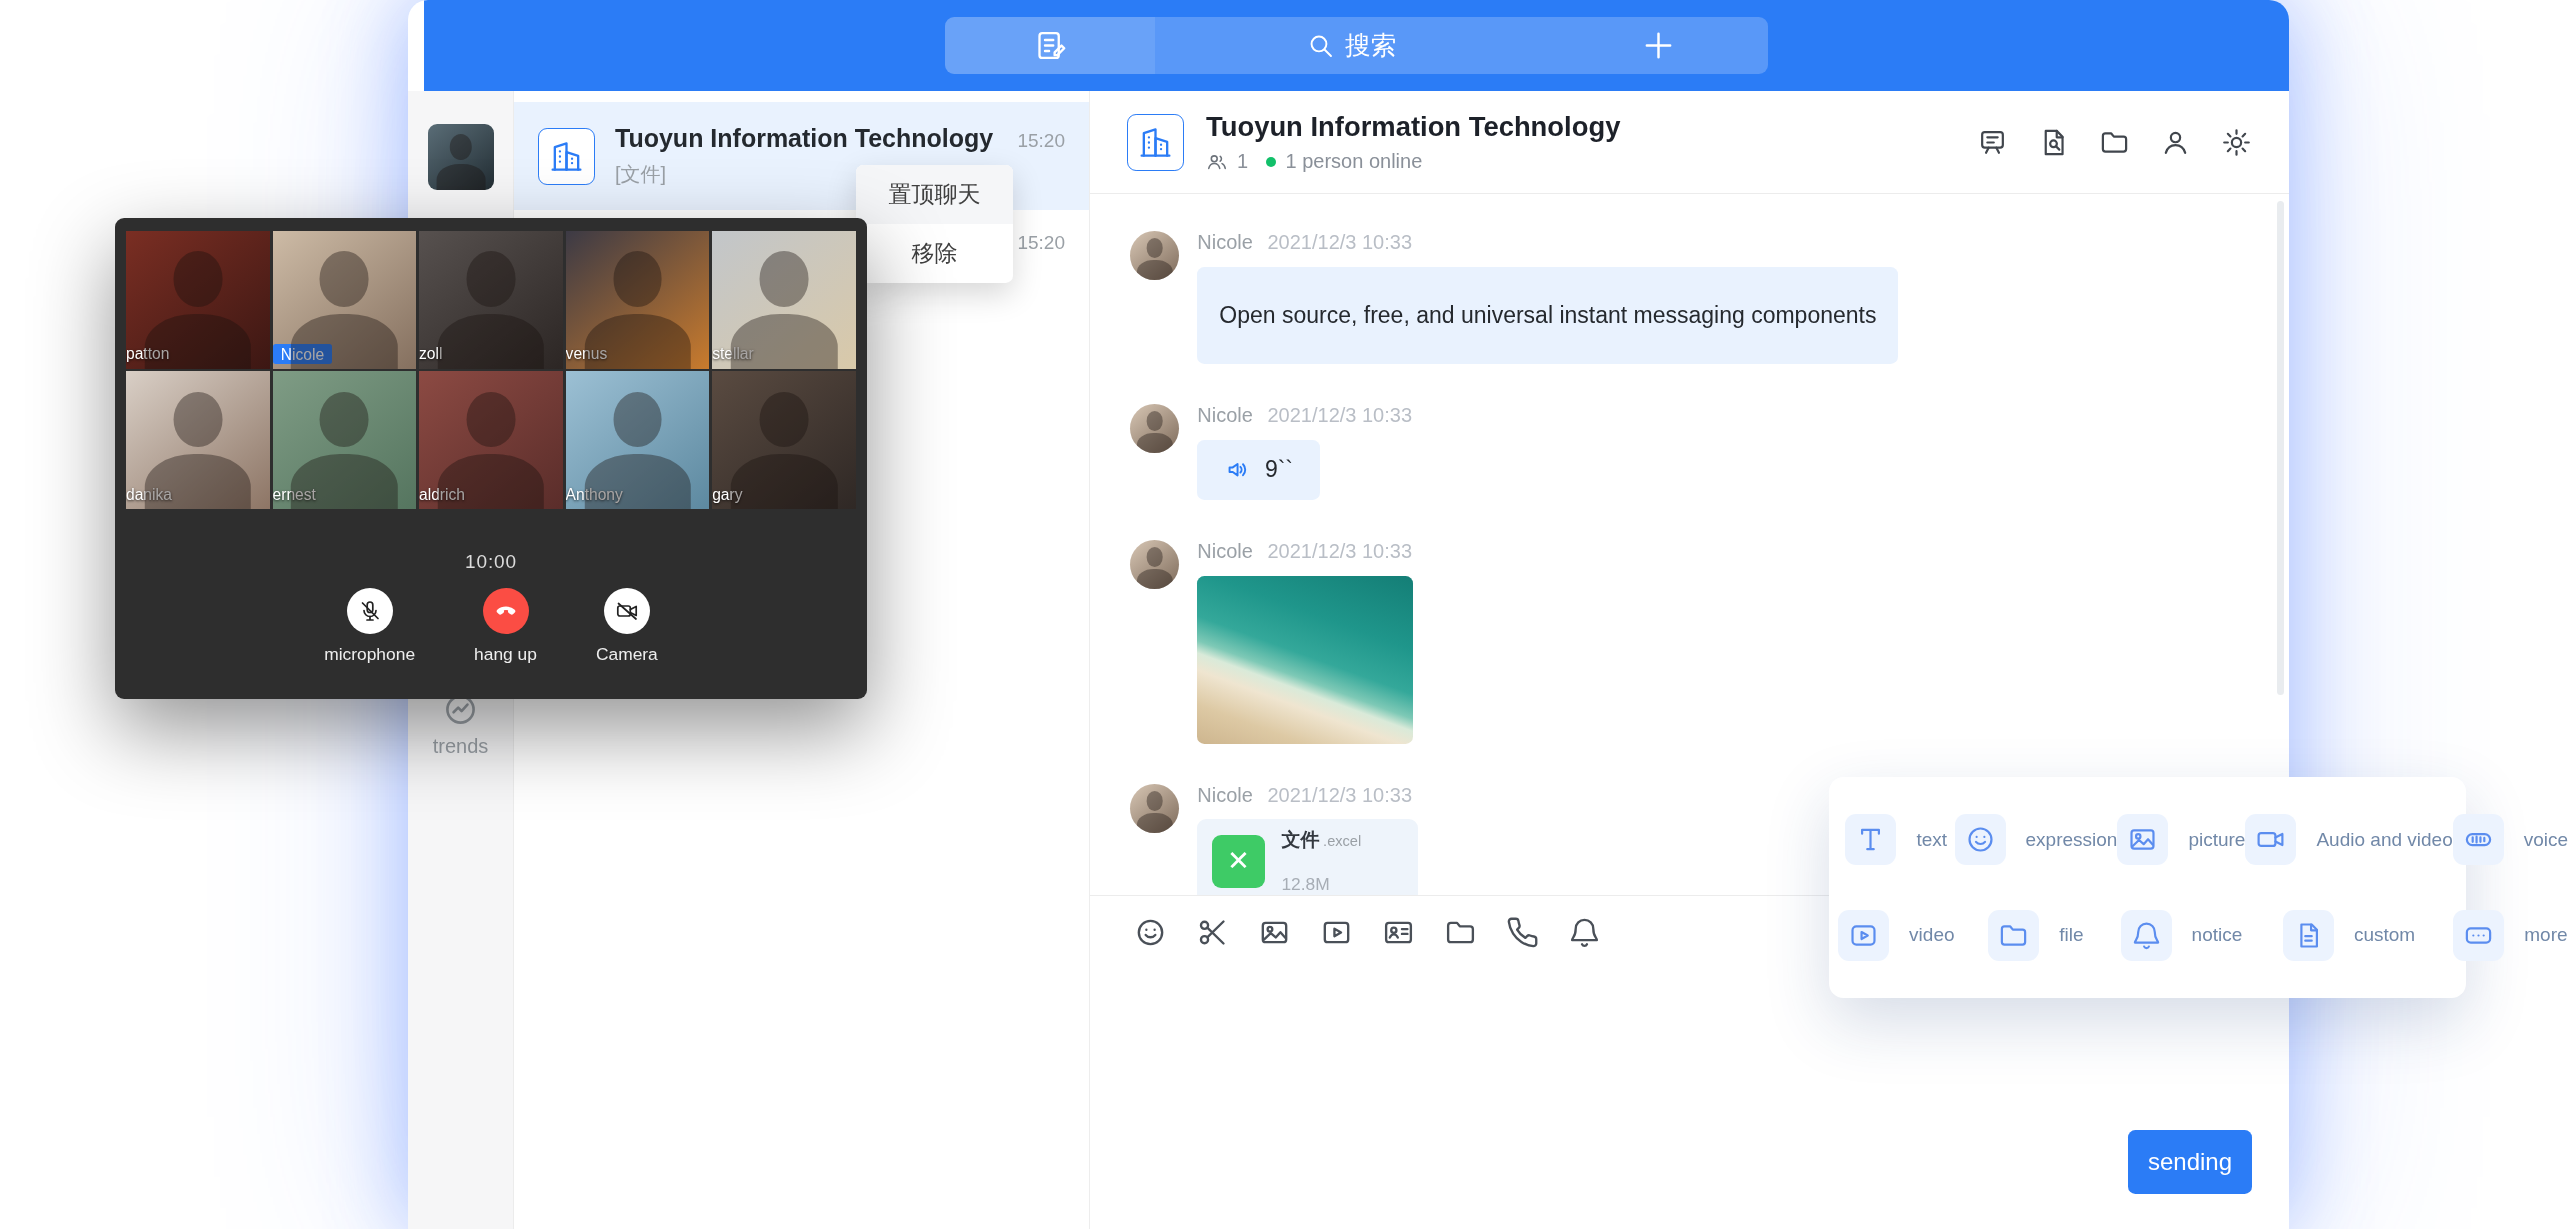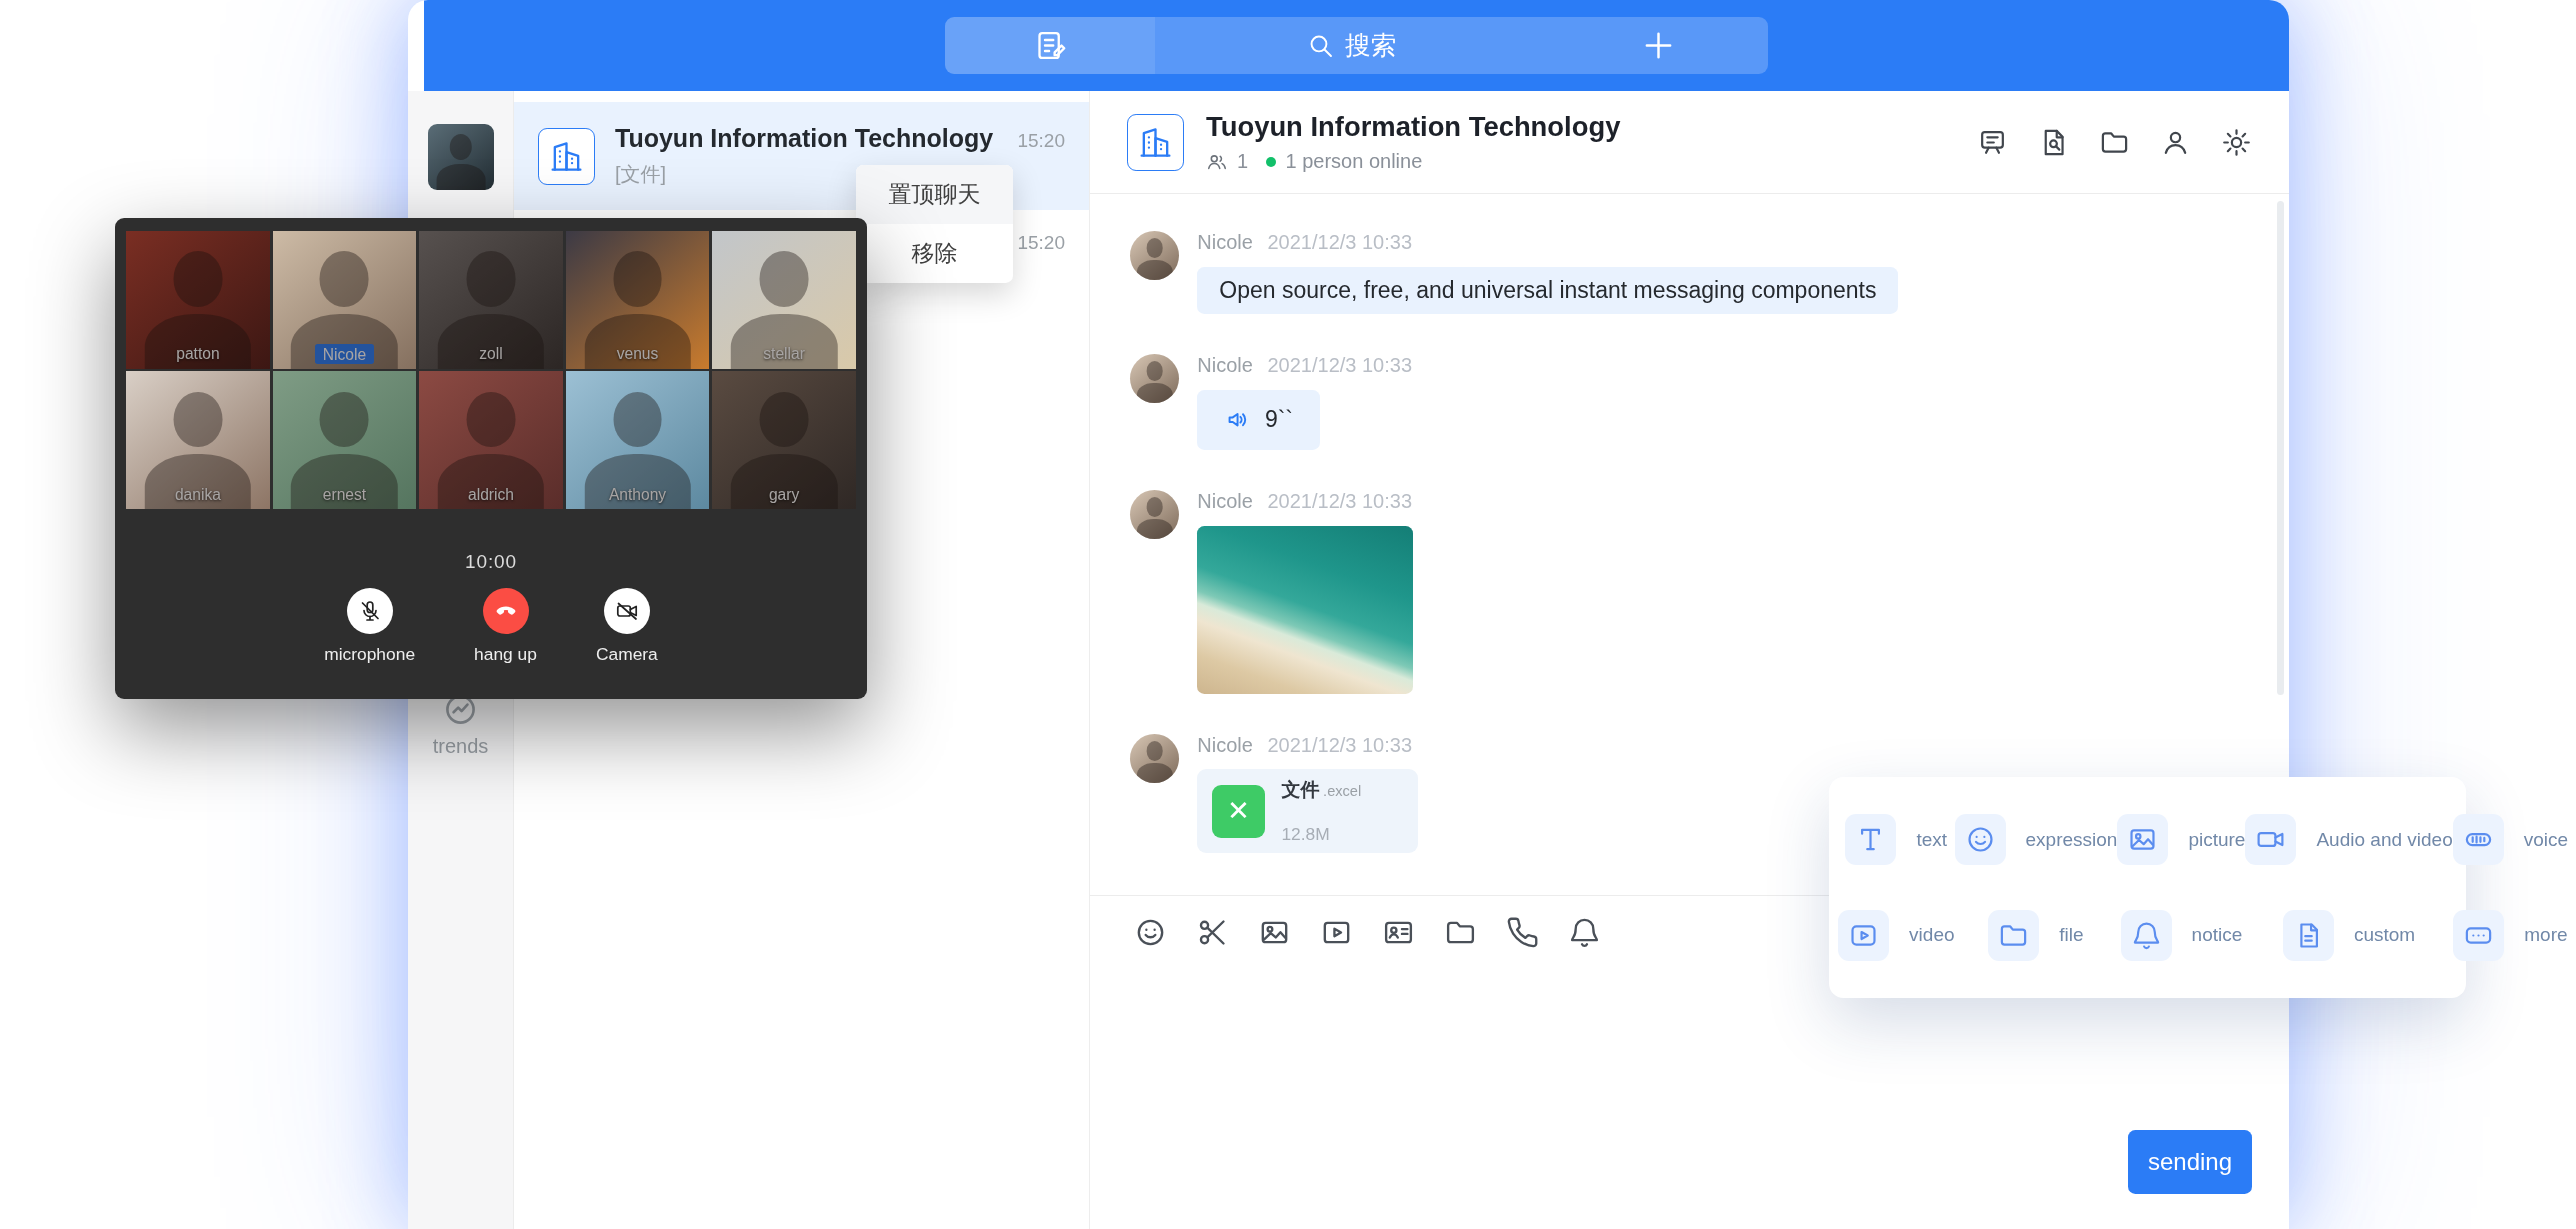--- a/index.html
+++ b/index.html
@@ -85,21 +85,21 @@
   .head-icons .hbtn { font-size:31px; cursor:pointer; }
 
   
   .msgs { flex:1; padding:37px 0 0 40px; position:relative; overflow:hidden; }
   .msg { display:flex; gap:18.3px; margin-bottom:40px; }
   .m-av { width:49px; height:49px; border-radius:50%; flex:none; cursor:pointer;
           background:linear-gradient(140deg,#d8c7b5,#7d6a5a); }
   .m-meta { display:flex; gap:14.6px; font-size:20px; color:#9aa0a6; align-items:baseline; }
   .m-time { color:#b9bec6; }
   .bubble { margin-top:12.8px; display:inline-block; background:#e9f2fe; border-radius:7.3px;
-            padding:8px 22px; font-size:23px; color:#25292e; max-width:896px; line-height:1.35; }
+            padding:33px 22px; font-size:23px; color:#25292e; max-width:896px; line-height:1.35; }
   .bubble.voice { display:inline-flex; align-items:center; gap:12.8px; padding:14.6px 27.4px; cursor:pointer; }
   .bubble.voice .ic { font-size:27.4px; width:27.4px; height:27.4px; color:#2b7cf6; }
   .m-img { margin-top:12.8px; width:216px; height:168px; border-radius:7.3px; cursor:pointer;
            background:linear-gradient(200deg,#147e76 0%,#1f968b 30%,#34a89a 48%,#7ec9b6 58%,
                        #d9ead9 63%,#efe5d0 70%,#ddc9a4 84%,#cdb58e 100%); }
   .filecard { margin-top:12.8px; width:221px; height:84px; background:#eef4fb; border-radius:9.1px;
               display:flex; align-items:center; gap:16.5px; padding:0 14.6px; cursor:pointer; }
   .file-ic { width:53px; height:53px; border-radius:9.1px; background:#3ecb66; color:#fff;
              display:flex; align-items:center; justify-content:center; font-size:27.4px; font-weight:bold; flex:none; }
   .file-name { font-size:19px; color:#33383f; font-weight:600; }
@@ -116,21 +116,21 @@
   .send { position:absolute; right:37px; bottom:35px; width:124px; height:64px; border:none;
           border-radius:7.3px; background:#2b7cf6; color:#fff; font-size:24px; cursor:pointer;
           font-family:inherit; }
 
   
   .vc { position:absolute; left:115px; top:218px; width:752px; height:481px; background:#2e2e2e;
         border-radius:9.1px; z-index:50; box-shadow:0 31px 82px rgba(0,0,0,.42);
         padding:12.8px 11px 0; display:flex; flex-direction:column; }
   .vc-grid { display:grid; grid-template-columns:repeat(5,1fr); grid-auto-rows:138px; gap:2.7px; }
   .vp { position:relative; overflow:hidden; }
-  .vp-name { position:absolute; left:0; right:0; bottom:5.5px; text-align:center; font-size:15.6px;
+  .vp-name { position:absolute; left:0; right:0; bottom:5.5px; font-size:15.6px;
              color:#fff; text-shadow:0 0.9px 2.7px rgba(0,0,0,.8); }
   .vp-name.hl span { background:#2b7cf6; padding:1.8px 8.2px; border-radius:2.7px; text-shadow:none; }
   .p0{background:linear-gradient(140deg,#7a2e23,#3c1713)} .p1{background:linear-gradient(140deg,#cdbba6,#85705f)}
   .p2{background:linear-gradient(140deg,#57514f,#2c2624)} .p3{background:linear-gradient(140deg,#3c3a45,#c97b2d)}
   .p4{background:linear-gradient(140deg,#c2c6ca,#d9c9a9)} .p5{background:linear-gradient(140deg,#d9cfc6,#8d7565)}
   .p6{background:linear-gradient(140deg,#7f9c85,#55755f)} .p7{background:linear-gradient(140deg,#8c4a43,#5a2d2a)}
   .p8{background:linear-gradient(140deg,#9cc0d4,#5d89a0)} .p9{background:linear-gradient(140deg,#5a4b41,#2f2825)}
   .vc-timer { margin-top:42px; text-align:center; font-size:19px; color:#dcdcdc; letter-spacing:0.9px; }
   .vc-ctrls { margin-top:14.6px; display:flex; justify-content:center; gap:59px; }
   .vc-ctl { display:flex; flex-direction:column; align-items:center; gap:10px; }

